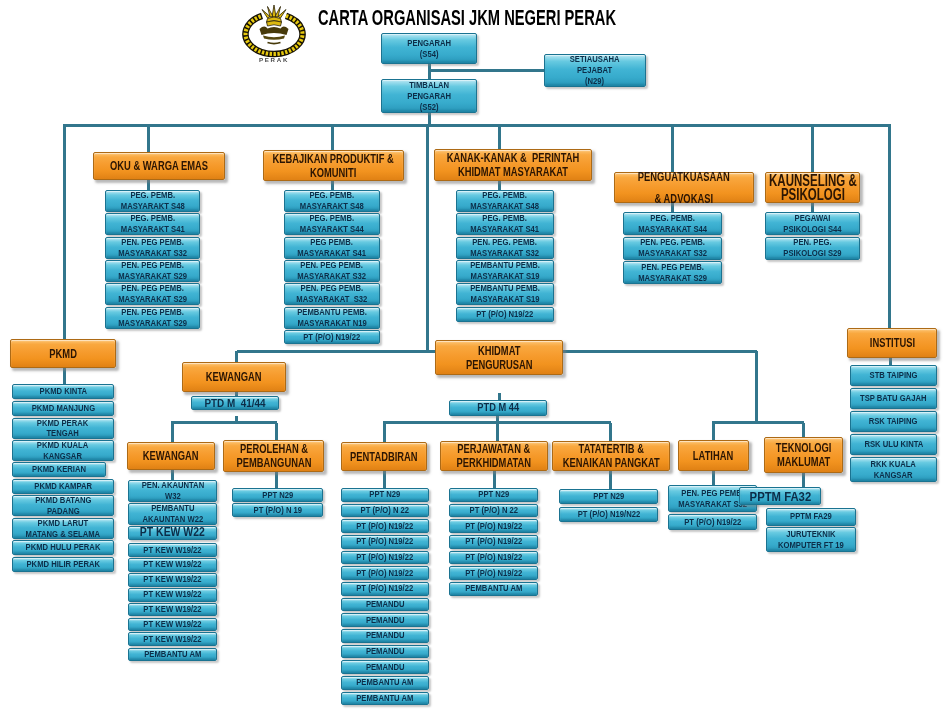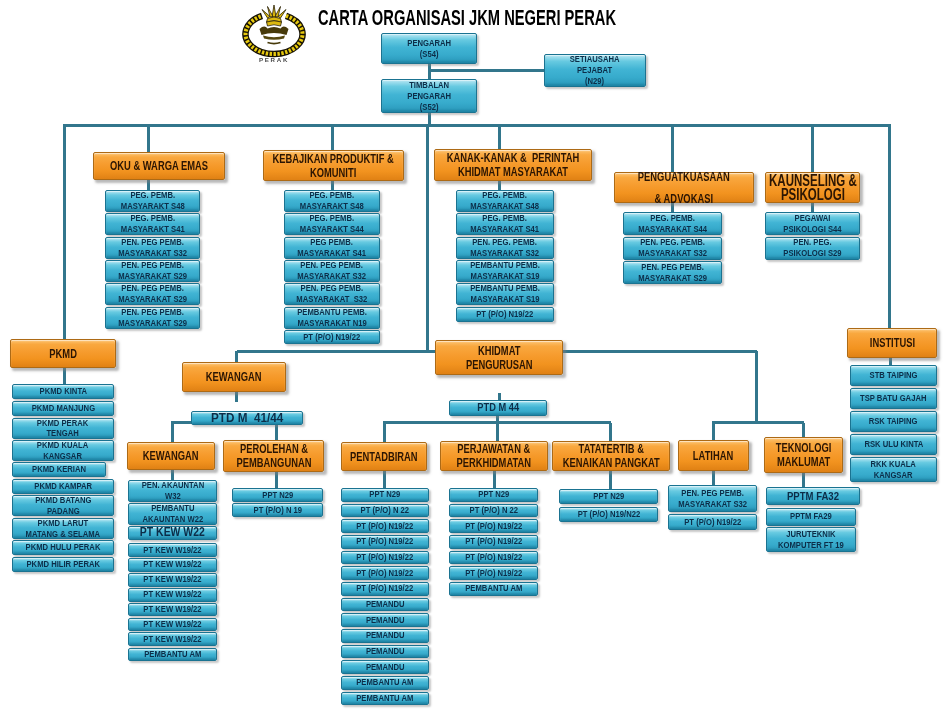--- a/index.html
+++ b/index.html
@@ -230,21 +230,21 @@
   </div>
 <div class="bx bb" style="left:850.0px;top:434.0px;width:87.0px;height:21.0px;font-size:8.8px;line-height:11px">
     <span class="t" style="transform:scaleX(0.87)">RSK ULU KINTA</span>
   </div>
 <div class="bx bb" style="left:850.0px;top:457.0px;width:87.0px;height:25.0px;font-size:8.8px;line-height:11px">
     <span class="t" style="transform:scaleX(0.87)">RKK KUALA<br>KANGSAR</span>
   </div>
 <div class="bx ob" style="left:182.0px;top:362.0px;width:104.0px;height:30.0px;font-size:13px;line-height:14px">
     <span class="t" style="transform:scaleX(0.72)">KEWANGAN</span>
   </div>
-<div class="bx bb" style="left:191.0px;top:411px;width:112px;height:14.0px;font-size:13px;line-height:12px">
+<div class="bx bb" style="left:191.0px;top:396px;width:88px;height:14.0px;font-size:11px;line-height:12px">
     <span class="t" style="transform:scaleX(0.9)">PTD M&nbsp; 41/44</span>
   </div>
 <div class="bx ob" style="left:127.0px;top:442.0px;width:88.0px;height:28.0px;font-size:13px;line-height:14px">
     <span class="t" style="transform:scaleX(0.72)">KEWANGAN</span>
   </div>
 <div class="bx ob" style="left:223.0px;top:440.0px;width:101.0px;height:32.0px;font-size:13px;line-height:14px">
     <span class="t" style="transform:scaleX(0.72)">PEROLEHAN &amp;<br>PEMBANGUNAN</span>
   </div>
 <div class="bx bb" style="left:128.0px;top:479.8px;width:89.0px;height:22.0px;font-size:8.8px;line-height:11px">
     <span class="t" style="transform:scaleX(0.87)">PEN. AKAUNTAN<br>W32</span>
@@ -374,21 +374,21 @@
   </div>
 <div class="bx ob" style="left:764.0px;top:437.0px;width:79.0px;height:36.0px;font-size:13px;line-height:14px">
     <span class="t" style="transform:scaleX(0.72)">TEKNOLOGI<br>MAKLUMAT</span>
   </div>
 <div class="bx bb" style="left:668.0px;top:485.0px;width:89.0px;height:27.0px;font-size:8.8px;line-height:11px">
     <span class="t" style="transform:scaleX(0.87)">PEN. PEG PEMB.<br>MASYARAKAT S32</span>
   </div>
 <div class="bx bb" style="left:668.0px;top:514.0px;width:89.0px;height:16.0px;font-size:8.8px;line-height:11px">
     <span class="t" style="transform:scaleX(0.87)">PT (P/O) N19/22</span>
   </div>
-<div class="bx bb" style="left:766.0px;top:487.0px;width:94px;height:18.0px;font-size:11px;line-height:11px">
+<div class="bx bb" style="left:739px;top:487.0px;width:82px;height:18.0px;font-size:13px;line-height:11px">
     <span class="t" style="transform:scaleX(0.87)">PPTM FA32</span>
   </div>
 <div class="bx bb" style="left:766.0px;top:507.5px;width:90.0px;height:18.0px;font-size:8.8px;line-height:11px">
     <span class="t" style="transform:scaleX(0.87)">PPTM FA29</span>
   </div>
 <div class="bx bb" style="left:766.0px;top:527.0px;width:90.0px;height:25.0px;font-size:8.8px;line-height:11px">
     <span class="t" style="transform:scaleX(0.87)">JURUTEKNIK<br>KOMPUTER FT 19</span>
   </div>
 
 </body></html>

